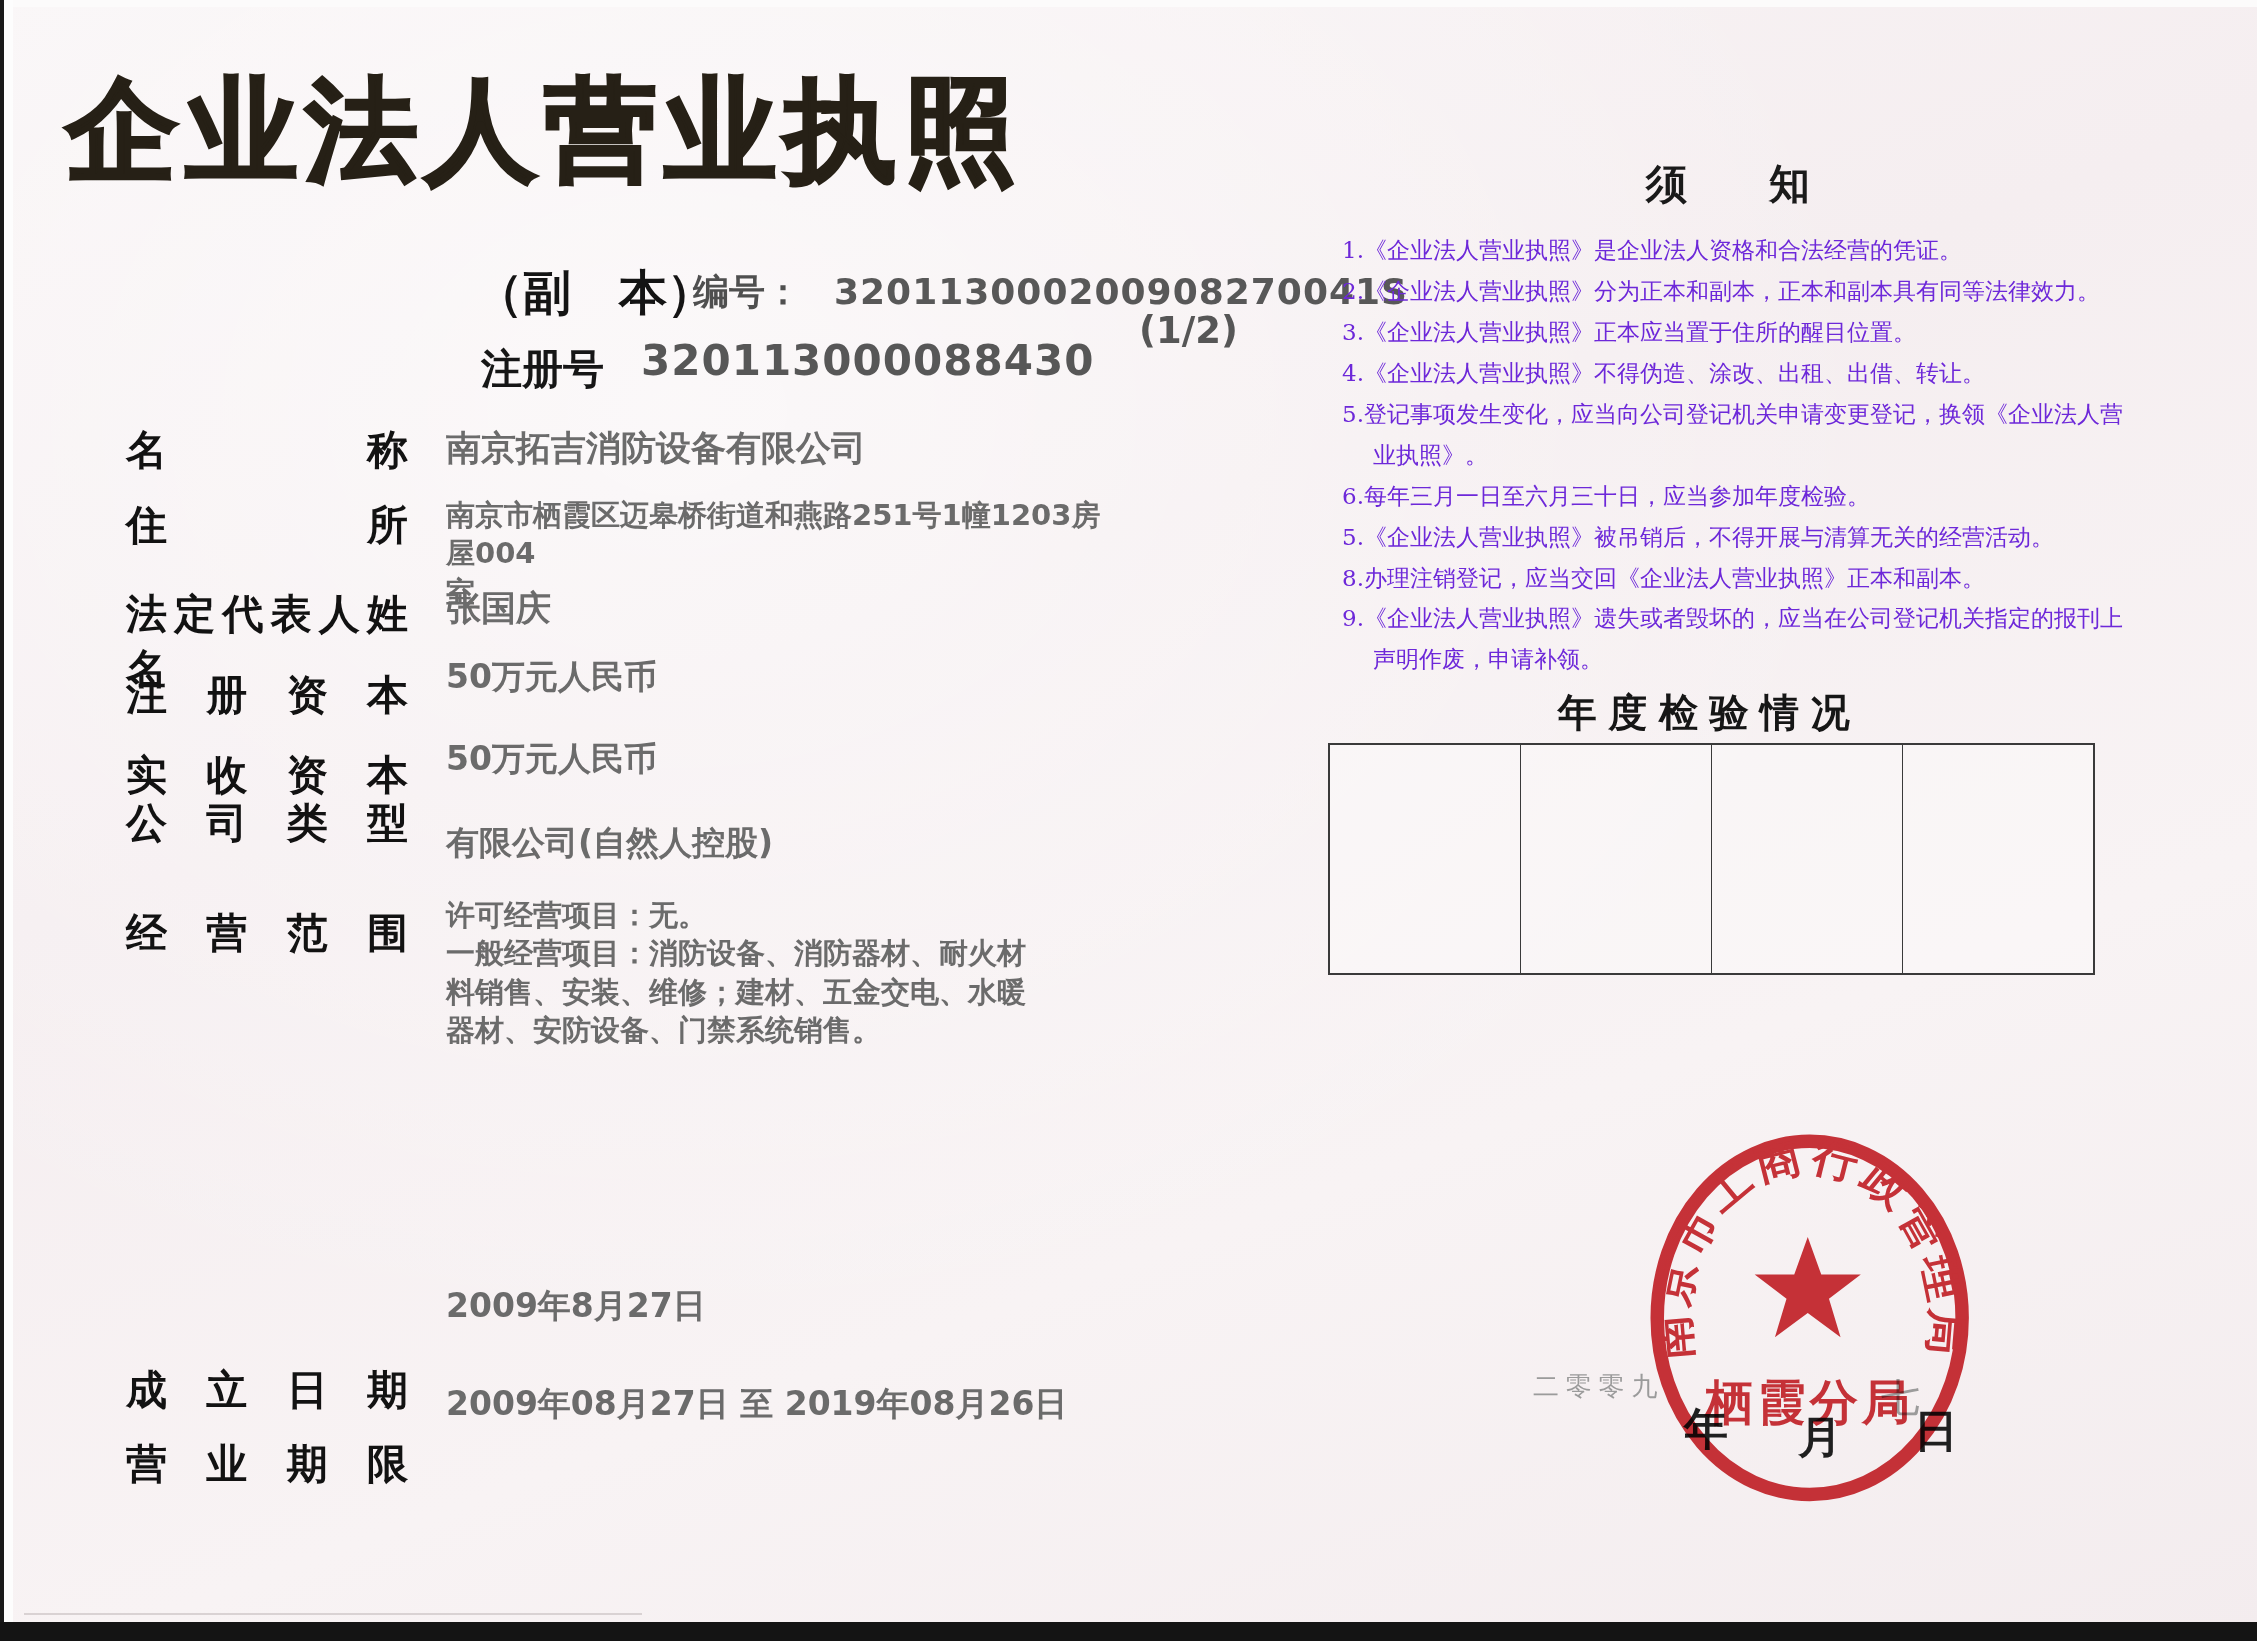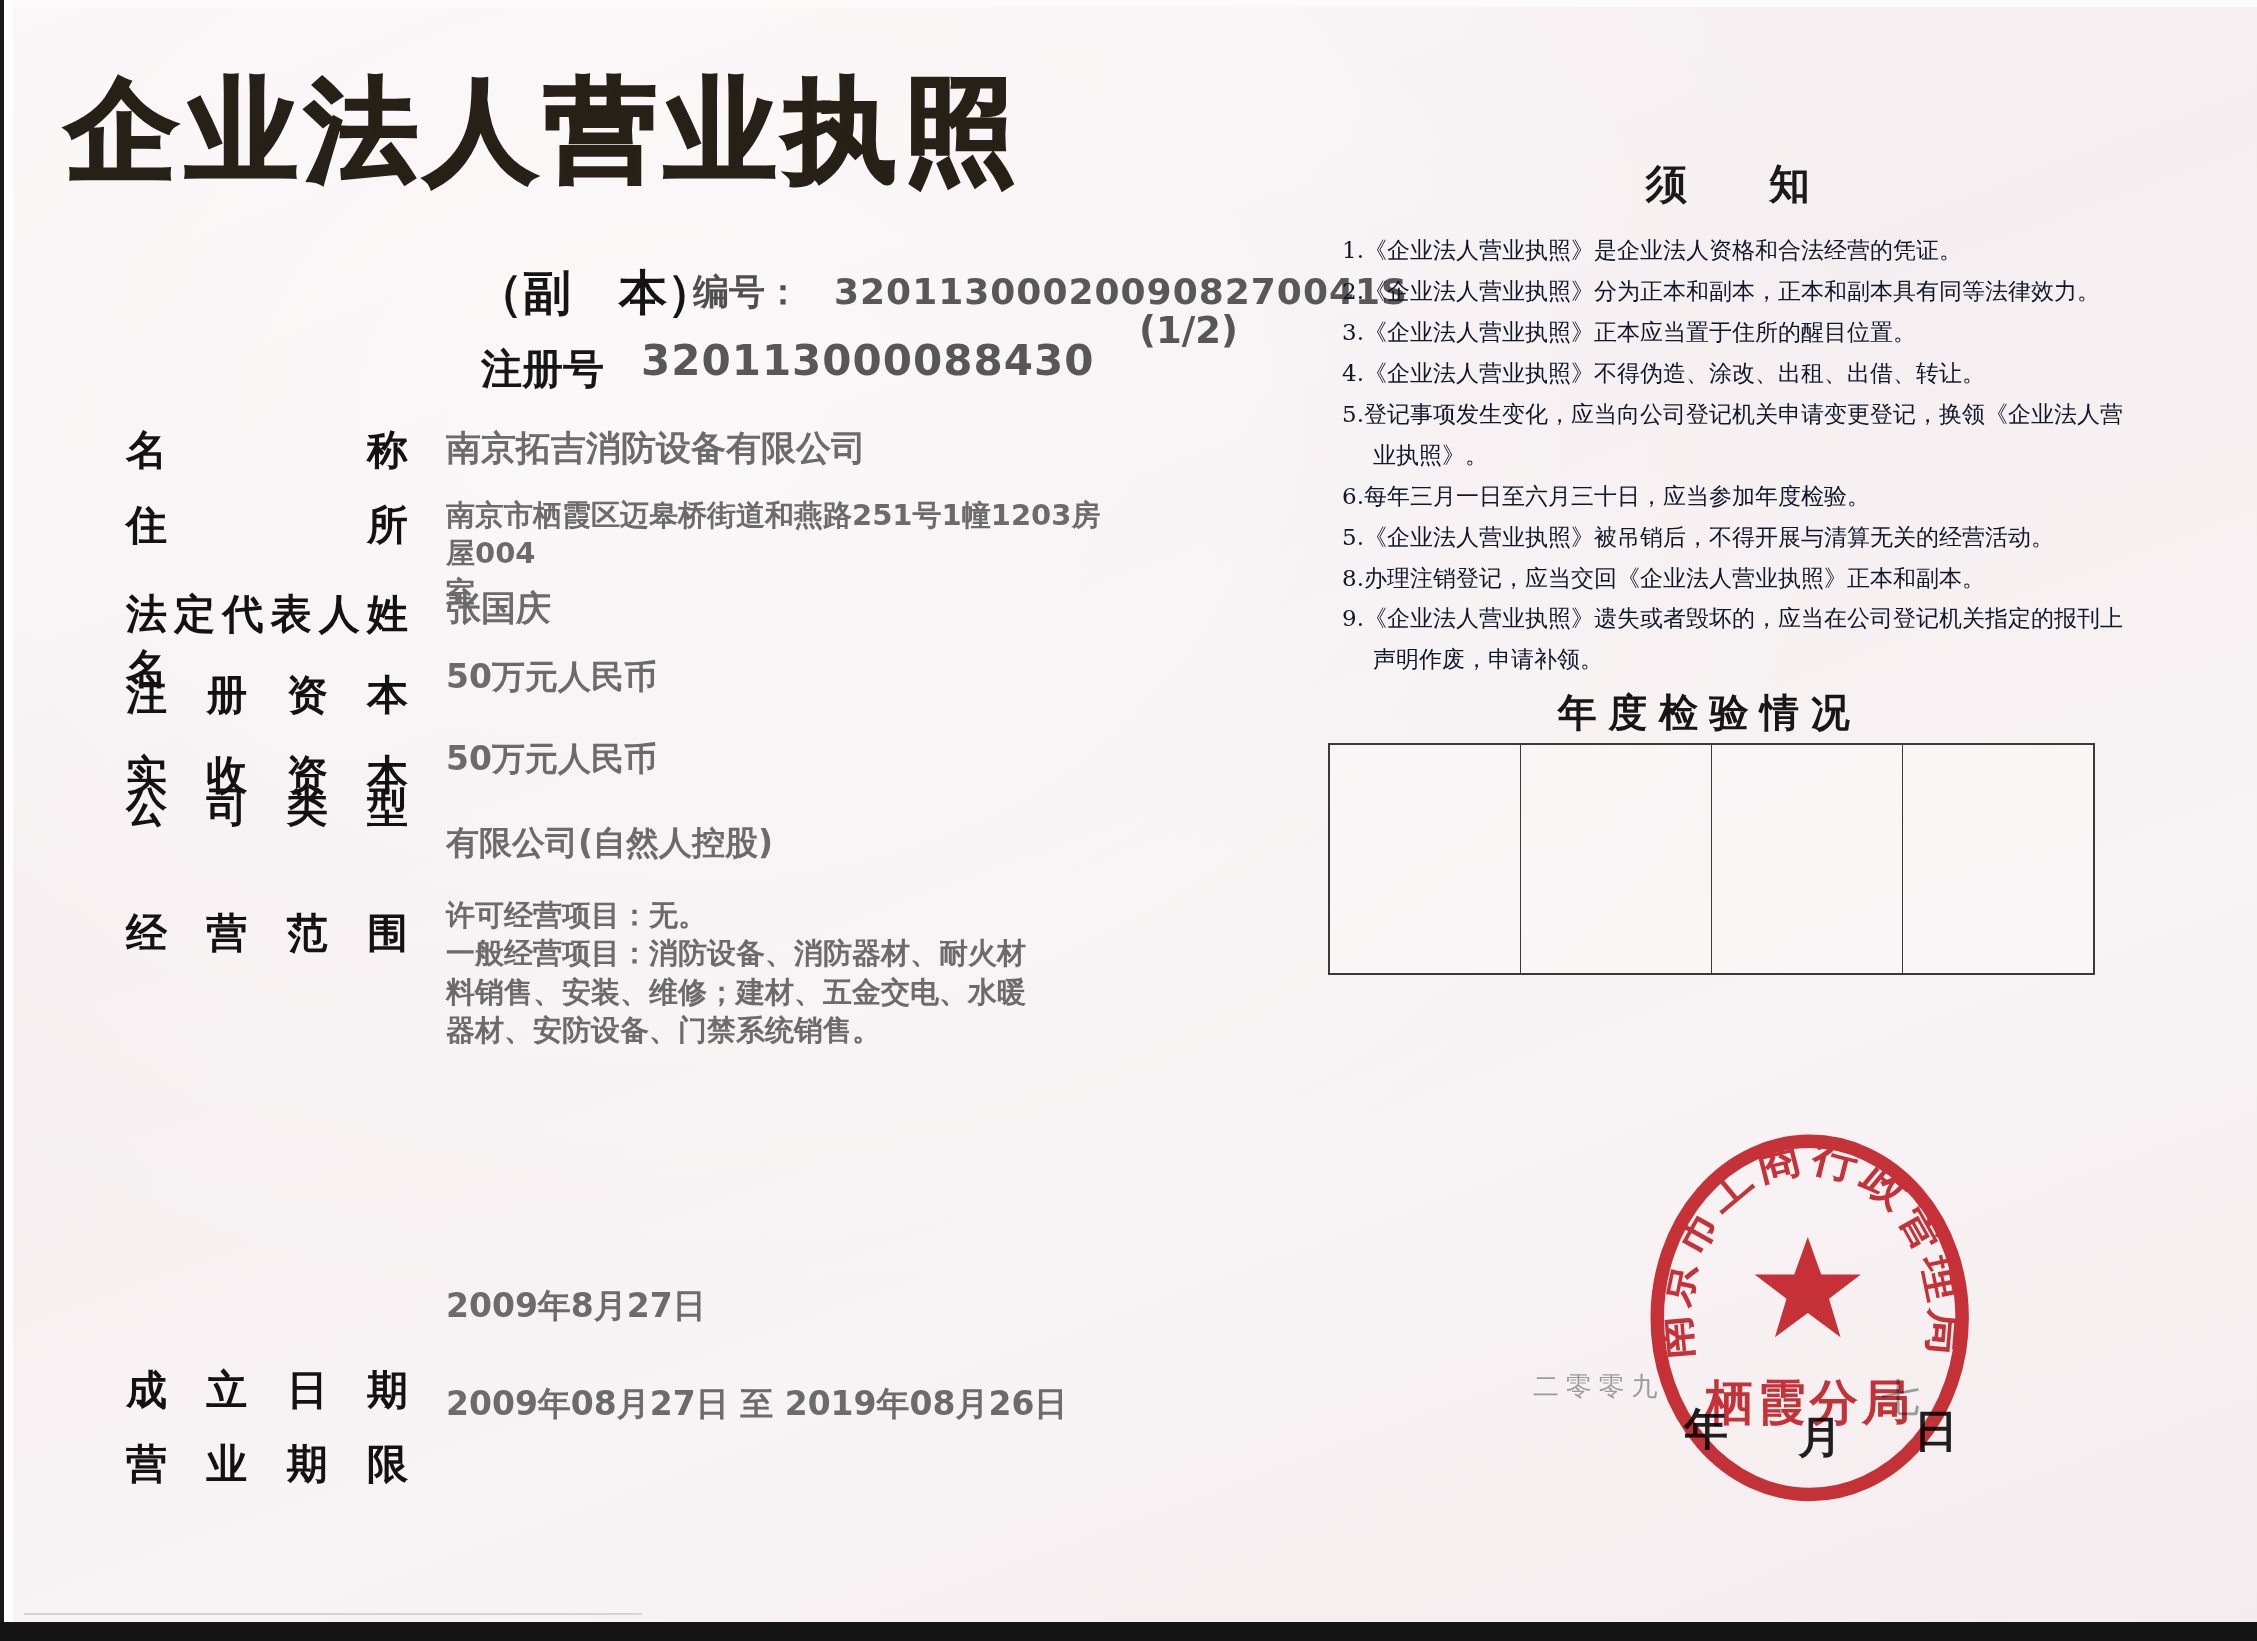--- a/index.html
+++ b/index.html
@@ -43,21 +43,21 @@
   .v-sm{font-size:29px;}
   .v-md{font-size:33px;}
   
   .notice-heading{
     left:1342px;top:157px;width:772px;text-align:center;
     font-size:41px;font-weight:800;color:#1a1a1a;white-space:pre;
   }
   .notice-list{
     left:1342px;top:230px;width:803px;margin:0;padding:0;list-style:none;
     font-family:"DejaVu Serif","Liberation Serif",serif;
-    font-size:23px;color:#0f172a;line-height:1.78;
+    font-size:23px;color:#6d28d9;line-height:1.78;
   }
   .notice-list li{padding-left:31px;text-indent:-31px;}
   
   .annual-heading{
     left:1328px;top:686px;width:763px;text-align:center;
     font-size:39px;font-weight:800;letter-spacing:11.6px;color:#161616;
   }
   .annual-table{
     left:1328px;top:743px;width:763px;height:228px;
     border:2.9px solid #3a3a3a;display:flex;background:rgba(252,250,250,.5);
@@ -102,21 +102,21 @@
 
 <div class="abs f-label wide" style="top:587px">法定代表人姓名</div>
 <div class="abs f-value" style="top:585px">张国庆</div>
 
 <div class="abs f-label" style="top:668px">注册资本</div>
 <div class="abs f-value v-md" style="top:655px">50万元人民币</div>
 
 <div class="abs f-label" style="top:748px">实收资本</div>
 <div class="abs f-value v-md" style="top:737px">50万元人民币</div>
 
-<div class="abs f-label" style="top:780px">公司类型</div>
+<div class="abs f-label" style="top:796px">公司类型</div>
 <div class="abs f-value v-md" style="top:821px">有限公司(自然人控股)</div>
 
 <div class="abs f-label" style="top:906px">经营范围</div>
 <div class="abs f-value v-sm" style="top:896px">许可经营项目：无。
 一般经营项目：消防设备、消防器材、耐火材
 料销售、安装、维修；建材、五金交电、水暖
 器材、安防设备、门禁系统销售。</div>
 
 <div class="abs f-label" style="top:1363px">成立日期</div>
 <div class="abs f-value v-md" style="top:1284px">2009年8月27日</div>

